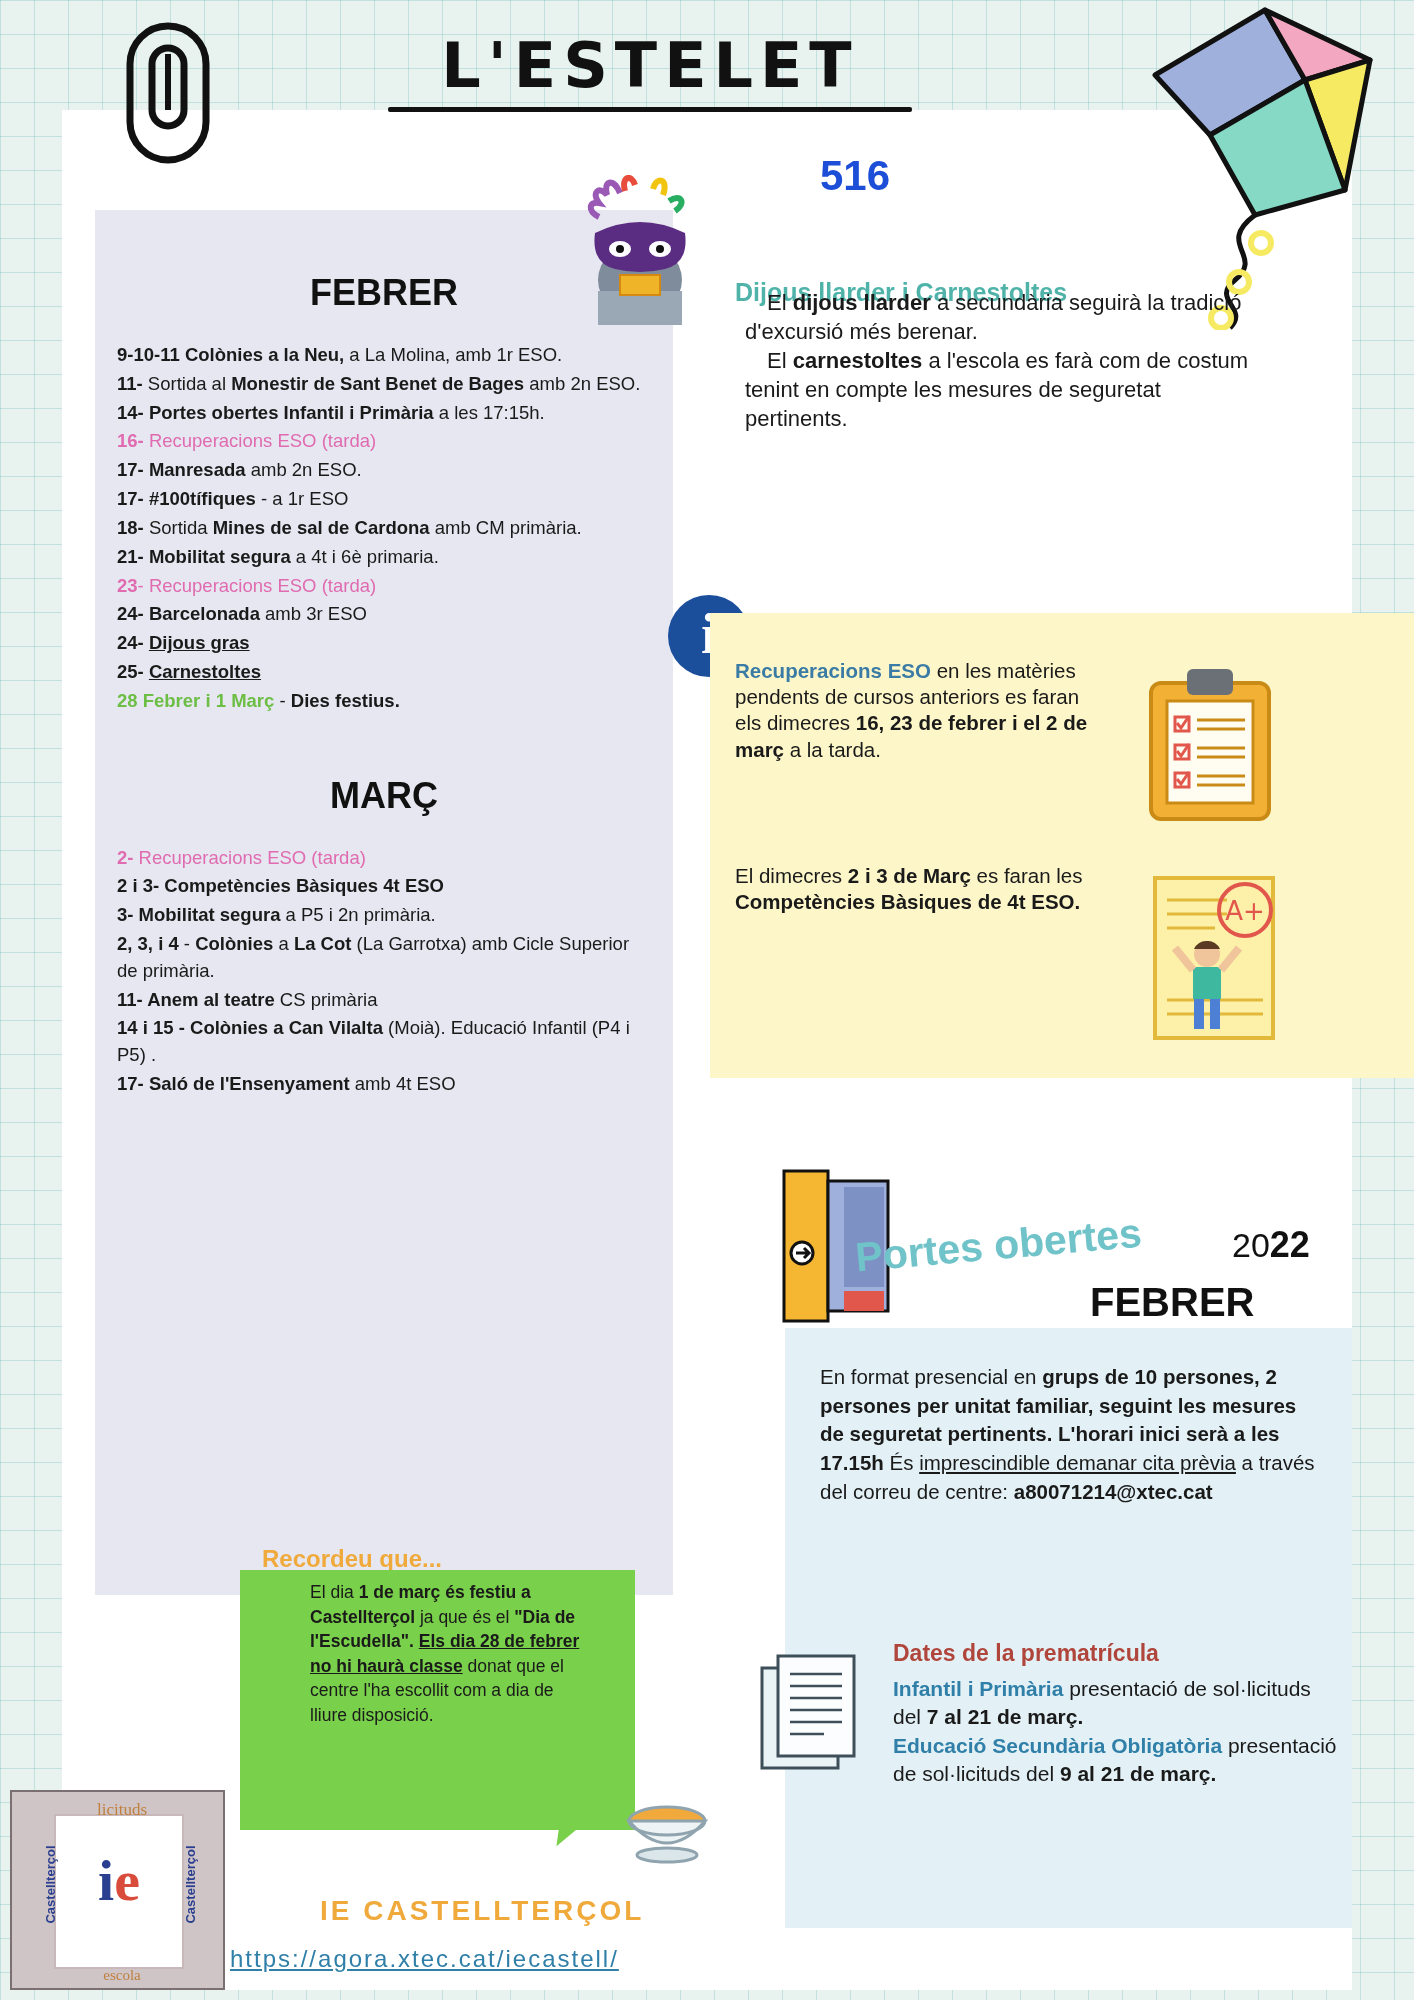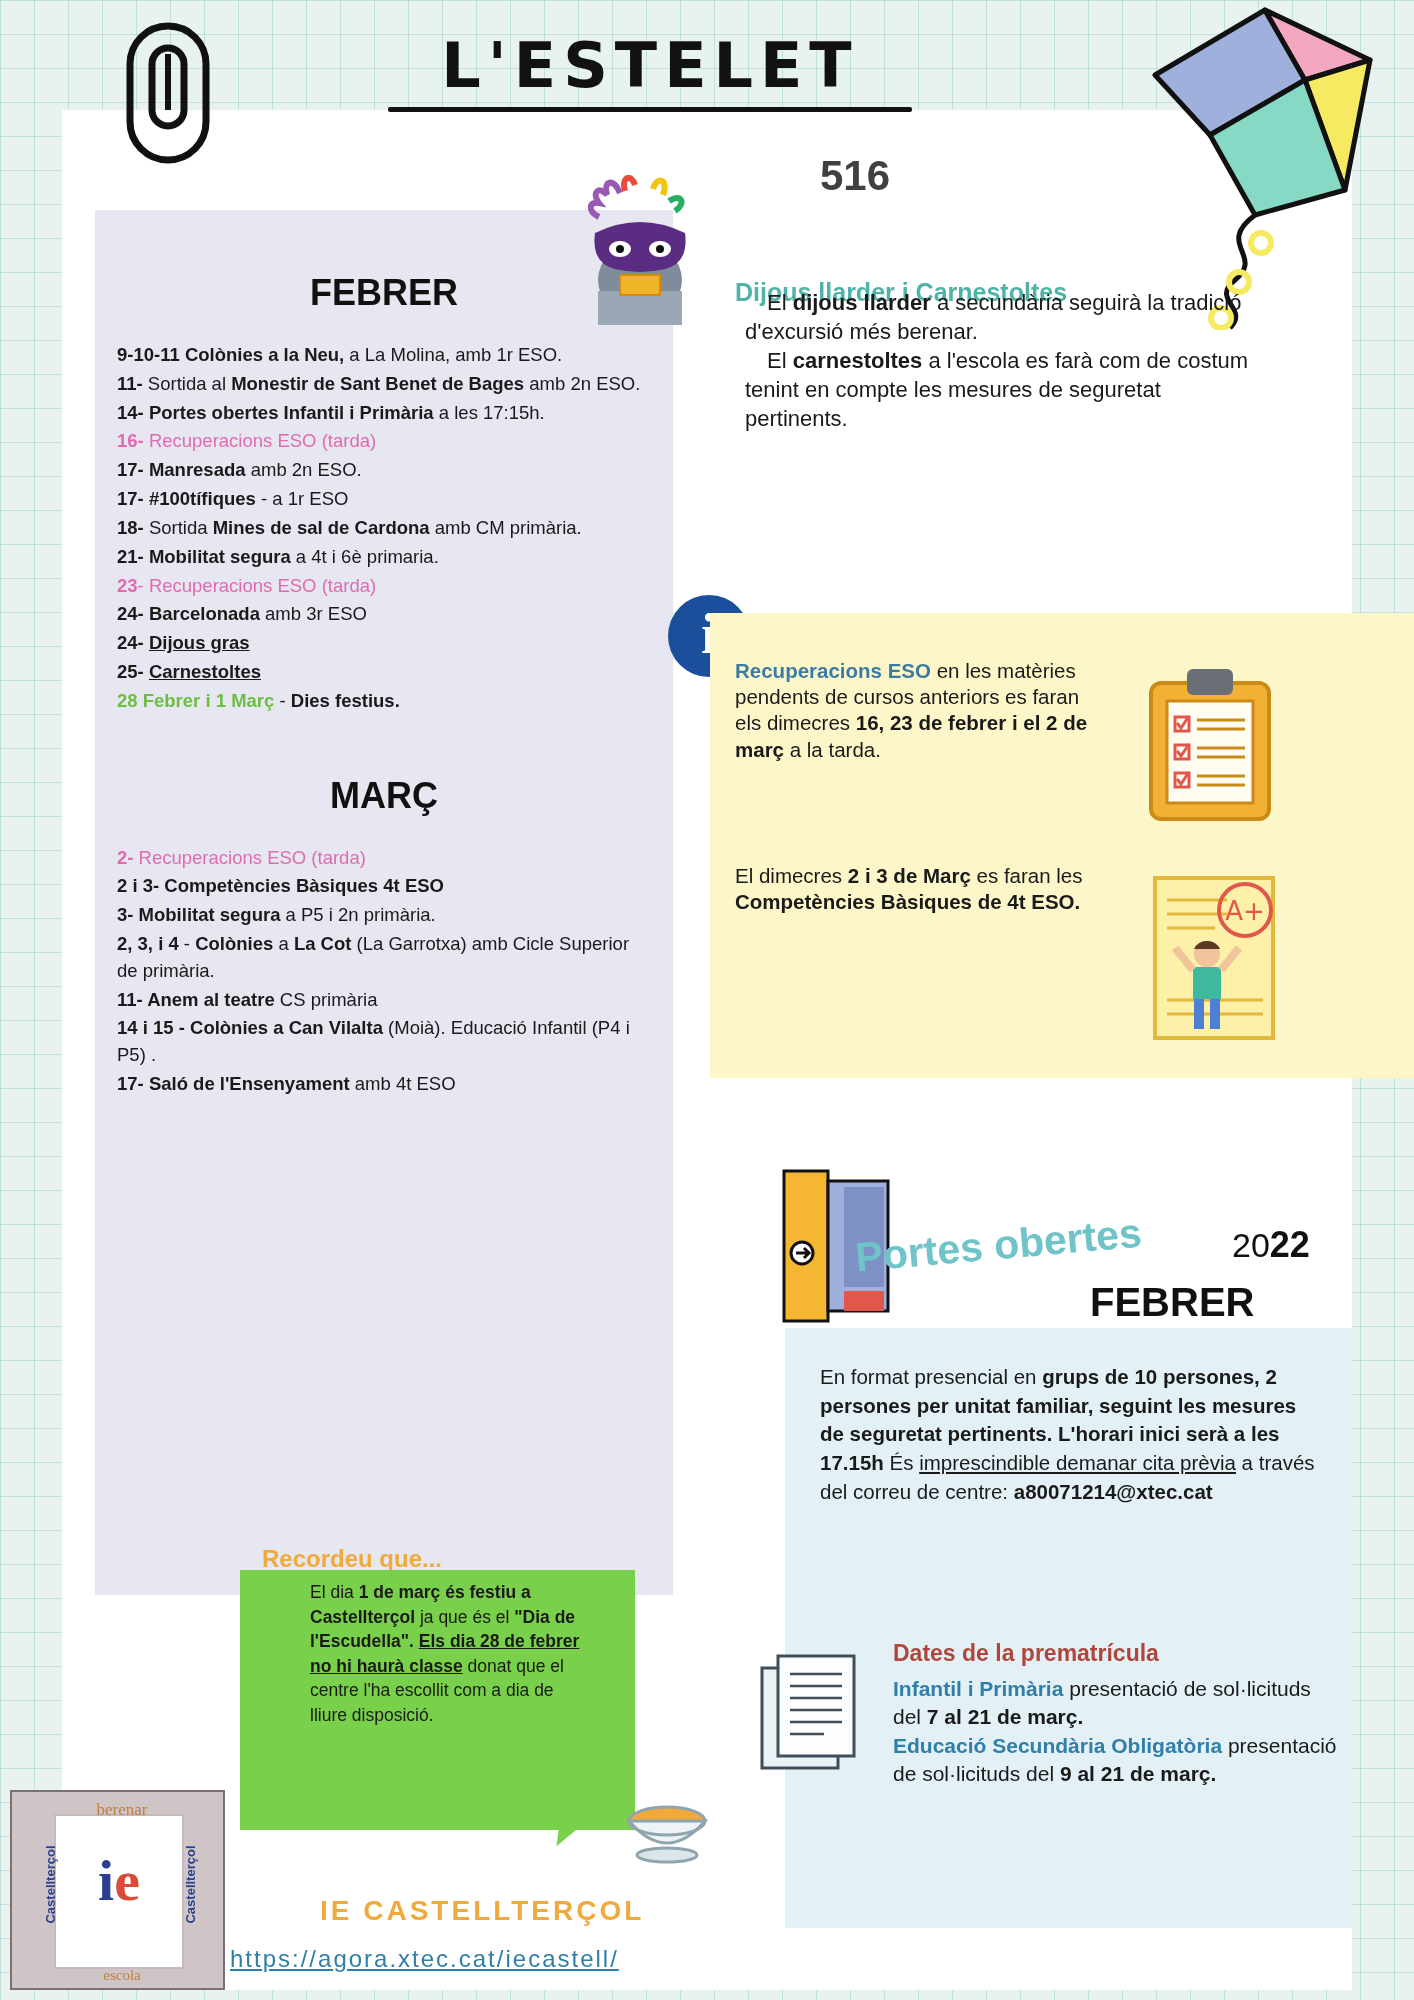--- a/index.html
+++ b/index.html
@@ -22,21 +22,21 @@
   }
 
   
   .title-wrap { position:absolute; left:370px; top:35px; width:560px; text-align:center; }
   .title {
     font-size:62px; font-weight:bold; letter-spacing:7px;
     font-family:"DejaVu Sans", sans-serif;
     color:#111; line-height:1;
   }
   .title-rule { height:5px; background:#111; margin:10px 18px 0 18px; border-radius:2px;}
-  .issue { position:absolute; left:820px; top:152px; font-size:42px; font-weight:bold; color:#404040; }
+  .issue { position:absolute; left:820px; top:152px; font-size:42px; font-weight:bold; color:#1d4ed8; }
 
   
   .clip { position:absolute; left:122px; top:18px; width:92px; height:150px; }
 
   
   .kite { position:absolute; left:1115px; top:0px; width:300px; height:330px; }
 
   
   .left-panel {
     position:absolute; left:95px; top:210px;
@@ -371,21 +371,21 @@
 
 <svg class="bowl" viewBox="0 0 95 80">
   <ellipse cx="47" cy="36" rx="38" ry="14" fill="#f2a93b"></ellipse>
   <path d="M9 36 q38 44 76 0 z" fill="#eef3f5" stroke="#8fa4ae" stroke-width="3"></path>
   <ellipse cx="47" cy="36" rx="38" ry="14" fill="none" stroke="#8fa4ae" stroke-width="3"></ellipse>
   <ellipse cx="47" cy="70" rx="30" ry="7" fill="#dbe6ea" stroke="#8fa4ae" stroke-width="3"></ellipse>
 </svg>
 
 <div class="logo">
   <div class="logo-inner"></div>
-  <div class="logo-top">berenar</div>
+  <div class="logo-top">licituds</div>
   <div class="logo-ie"><span class="i">i</span><span class="e">e</span></div>
   <div class="logo-bot">escola</div>
   <div class="logo-side-l">Castellterçol</div>
   <div class="logo-side-r">Castellterçol</div>
 </div>
 
 <div class="school-name">IE CASTELLTERÇOL</div>
 <a class="url" href="#">https://agora.xtec.cat/iecastell/</a>
 
 </body></html>

